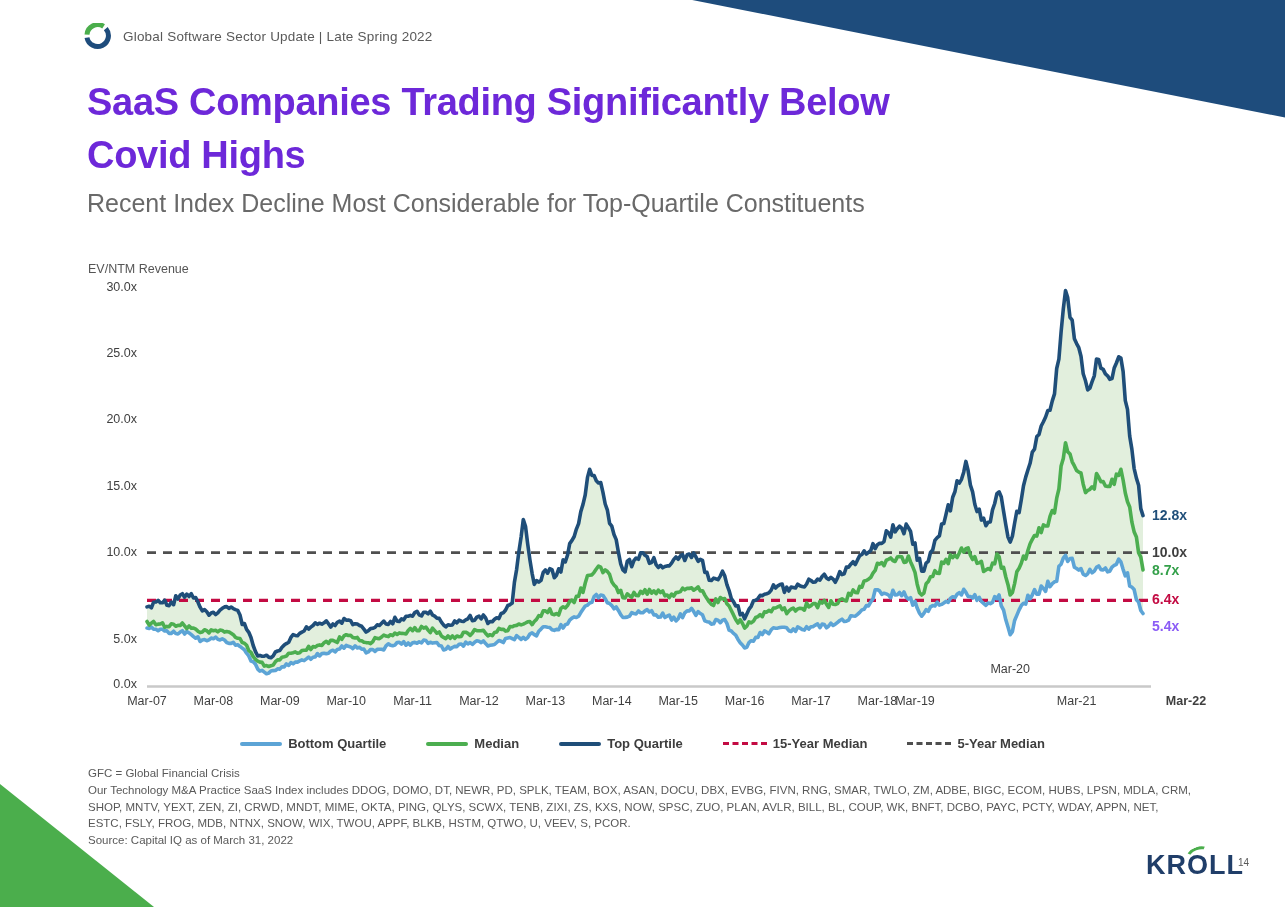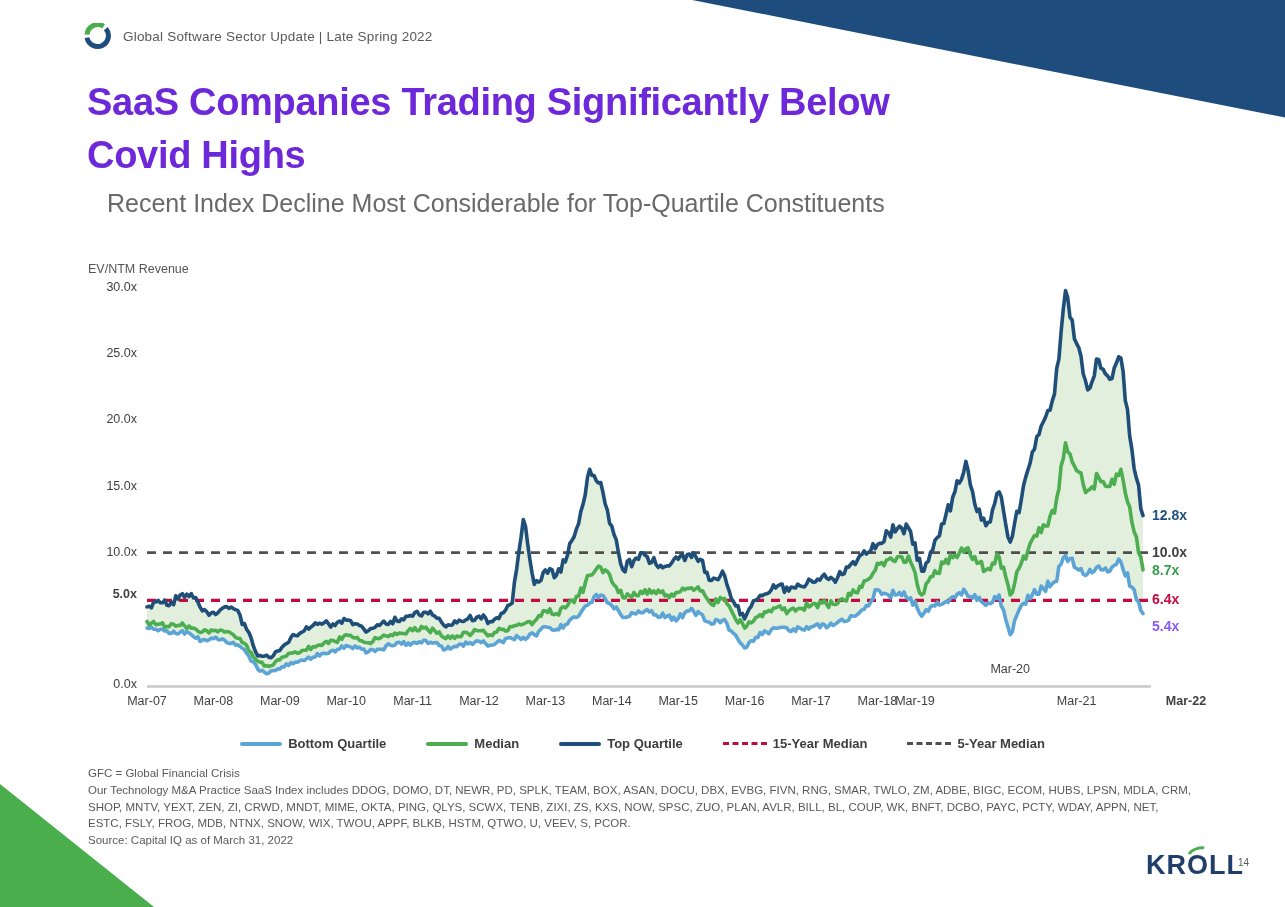--- a/index.html
+++ b/index.html
@@ -19,21 +19,21 @@
     clip-path:polygon(0 0, 100% 100%, 0 100%);
   }
   .eyebrow{position:absolute; left:84px; top:23px; display:flex; align-items:center; gap:12px;}
   .eyebrow-text{font-size:13.5px; color:#595959; letter-spacing:.2px;}
   .title{
     position:absolute; left:87px; top:76px; width:980px;
     font-size:38px; line-height:53px; font-weight:700; color:#6d28d9; letter-spacing:-.3px;
   }
   .subtitle{
     position:absolute; left:87px; top:189px; width:1000px;
-    font-size:25px; color:#696969; font-weight:400;margin-left:20px;
+    font-size:25px; color:#696969; font-weight:400;
   }
   .chart-title{position:absolute; left:88px; top:236px; font-size:17.5px; font-weight:700; color:#3D3D3D;}
   .ylabel{position:absolute; left:88px; top:262px; font-size:12.5px; color:#555555;}
   svg.chart{position:absolute; left:0; top:0; width:1285px; height:907px; pointer-events:none;}
   .tick{position:absolute; width:60px; text-align:right; font-size:12.5px; color:#3F3F3F; font-weight:400;}
   .xtick{position:absolute; width:64px; text-align:center; font-size:12.5px; color:#3F3F3F;}
   .endlab{position:absolute; left:1152px; font-size:14px; font-weight:700;}
   .legend{
     position:absolute; left:0; top:736px; width:1285px;
     display:flex; justify-content:center; align-items:center; gap:40px;
@@ -91,21 +91,21 @@
       <path d="M147.0,621.5L149.2,625.1L151.4,623.2L153.6,621.5L155.9,624.8L158.1,624.1L160.3,624.0L162.5,622.8L164.7,627.2L166.9,626.4L169.1,626.8L171.3,623.7L173.6,624.2L175.8,626.3L178.0,625.4L180.2,625.5L182.4,623.0L184.6,625.8L186.8,628.6L189.1,626.0L191.3,628.1L193.5,628.0L195.7,629.2L197.9,631.2L200.1,632.6L202.3,632.1L204.5,629.8L206.8,630.7L209.0,632.9L211.2,629.9L213.4,630.7L215.6,630.3L217.8,631.9L220.0,630.0L222.3,630.4L224.5,632.1L226.7,631.5L228.9,631.9L231.1,633.2L233.3,634.7L235.5,637.4L237.7,638.3L240.0,638.5L242.2,642.6L244.4,643.2L246.6,645.3L248.8,650.6L251.0,652.4L253.2,656.6L255.5,659.3L257.7,661.2L259.9,662.1L262.1,662.4L264.3,666.1L266.5,665.6L268.7,666.5L270.9,665.8L273.2,665.1L275.4,661.7L277.6,659.8L279.8,659.9L282.0,657.2L284.2,656.8L286.4,656.1L288.7,653.2L290.9,653.2L293.1,652.7L295.3,651.9L297.5,653.3L299.7,652.8L301.9,650.6L304.1,650.2L306.4,650.2L308.6,646.3L310.8,649.5L313.0,646.6L315.2,647.1L317.4,645.5L319.6,644.9L321.9,645.5L324.1,642.7L326.3,641.3L328.5,643.4L330.7,640.2L332.9,640.4L335.1,641.3L337.3,642.5L339.6,636.9L341.8,639.4L344.0,635.9L346.2,634.7L348.4,635.5L350.6,635.3L352.8,637.6L355.1,638.0L357.3,637.4L359.5,640.6L361.7,640.7L363.9,642.2L366.1,642.6L368.3,642.7L370.5,643.7L372.8,641.6L375.0,637.7L377.2,638.4L379.4,638.7L381.6,637.0L383.8,635.0L386.0,636.1L388.3,636.6L390.5,634.7L392.7,635.6L394.9,633.0L397.1,634.4L399.3,632.9L401.5,633.4L403.7,633.5L406.0,633.9L408.2,630.5L410.4,628.4L412.6,630.7L414.8,627.6L417.0,630.7L419.2,630.6L421.5,626.5L423.7,628.1L425.9,627.2L428.1,630.1L430.3,632.6L432.5,628.1L434.7,630.7L436.9,633.2L439.2,632.0L441.4,635.9L443.6,637.4L445.8,638.7L448.0,635.9L450.2,638.3L452.4,635.9L454.7,638.4L456.9,636.0L459.1,636.8L461.3,636.4L463.5,632.2L465.7,632.2L467.9,633.4L470.1,635.4L472.4,633.0L474.6,629.6L476.8,630.6L479.0,630.7L481.2,630.8L483.4,630.2L485.6,633.3L487.9,635.9L490.1,634.7L492.3,635.7L494.5,632.5L496.7,632.0L498.9,628.4L501.1,629.4L503.3,629.2L505.6,631.1L507.8,630.7L510.0,626.5L512.2,626.8L514.4,625.7L516.6,625.4L518.8,624.0L521.1,624.9L523.3,624.1L525.5,623.0L527.7,621.8L529.9,621.6L532.1,624.6L534.3,621.5L536.5,619.4L538.8,615.6L541.0,616.3L543.2,610.9L545.4,610.9L547.6,612.5L549.8,608.8L552.0,614.1L554.3,614.7L556.5,613.5L558.7,615.0L560.9,608.4L563.1,606.8L565.3,607.9L567.5,605.6L569.7,601.4L572.0,600.0L574.2,602.5L576.4,596.4L578.6,596.3L580.8,588.1L583.0,592.3L585.2,583.3L587.5,575.6L589.7,575.2L591.9,574.9L594.1,572.3L596.3,569.0L598.5,566.1L600.7,567.2L602.9,572.7L605.2,569.8L607.4,571.5L609.6,574.4L611.8,581.8L614.0,585.0L616.2,587.1L618.4,592.5L620.7,590.3L622.9,597.7L625.1,598.0L627.3,593.9L629.5,595.7L631.7,597.2L633.9,592.4L636.1,595.5L638.4,595.6L640.6,591.3L642.8,593.3L645.0,589.7L647.2,594.1L649.4,589.5L651.6,593.2L653.9,590.8L656.1,593.7L658.3,590.1L660.5,592.5L662.7,590.9L664.9,595.9L667.1,595.0L669.3,597.6L671.6,594.1L673.8,596.1L676.0,592.5L678.2,592.4L680.4,591.6L682.6,588.1L684.8,589.8L687.1,588.2L689.3,588.4L691.5,587.8L693.7,590.2L695.9,588.8L698.1,586.8L700.3,591.0L702.5,590.7L704.8,595.1L707.0,598.6L709.2,601.9L711.4,604.3L713.6,605.5L715.8,598.9L718.0,602.5L720.3,597.5L722.5,599.0L724.7,598.6L726.9,603.8L729.1,606.0L731.3,610.5L733.5,614.9L735.7,619.6L738.0,623.0L740.2,619.7L742.4,623.3L744.6,628.1L746.8,626.2L749.0,621.8L751.2,622.9L753.5,621.1L755.7,617.5L757.9,616.6L760.1,614.7L762.3,616.7L764.5,611.8L766.7,612.2L768.9,610.4L771.2,611.7L773.4,608.1L775.6,608.0L777.8,606.9L780.0,605.8L782.2,609.7L784.4,607.8L786.7,613.7L788.9,610.9L791.1,609.2L793.3,608.0L795.5,611.0L797.7,608.9L799.9,608.2L802.1,608.5L804.4,610.2L806.6,603.0L808.8,606.9L811.0,605.6L813.2,603.5L815.4,603.6L817.6,607.7L819.9,601.5L822.1,603.0L824.3,600.3L826.5,604.2L828.7,607.4L830.9,600.8L833.1,604.3L835.3,604.5L837.6,603.6L839.8,599.8L842.0,598.8L844.2,600.3L846.4,601.0L848.6,593.3L850.8,595.2L853.1,589.9L855.3,592.4L857.5,592.8L859.7,586.4L861.9,587.2L864.1,580.9L866.3,580.5L868.5,579.2L870.8,577.3L873.0,573.2L875.2,570.4L877.4,563.3L879.6,564.1L881.8,562.6L884.0,565.7L886.3,560.2L888.5,559.3L890.7,557.9L892.9,560.5L895.1,561.5L897.3,557.1L899.5,556.6L901.7,556.7L904.0,562.4L906.2,561.9L908.4,556.0L910.6,561.9L912.8,566.8L915.0,572.4L917.2,584.2L919.5,592.7L921.7,595.0L923.9,593.1L926.1,583.8L928.3,581.5L930.5,576.7L932.7,576.5L934.9,570.7L937.2,573.2L939.4,573.5L941.6,562.0L943.8,563.3L946.0,559.4L948.2,563.7L950.4,554.9L952.7,557.6L954.9,555.3L957.1,557.5L959.3,553.0L961.5,548.0L963.7,552.2L965.9,548.7L968.1,547.8L970.4,555.1L972.6,559.5L974.8,556.6L977.0,563.3L979.2,562.7L981.4,561.4L983.6,571.5L985.9,570.0L988.1,568.5L990.3,569.8L992.5,563.2L994.7,563.8L996.9,554.0L999.1,556.6L1001.3,568.2L1003.6,567.3L1005.8,577.0L1008.0,584.7L1010.2,595.0L1012.4,592.6L1014.6,583.6L1016.8,571.8L1019.1,568.2L1021.3,563.3L1023.5,556.0L1025.7,559.0L1027.9,550.5L1030.1,543.8L1032.3,539.4L1034.5,535.5L1036.8,536.1L1039.0,527.8L1041.2,532.6L1043.4,524.9L1045.6,526.0L1047.8,526.0L1050.0,516.3L1052.3,510.5L1054.5,513.0L1056.7,498.2L1058.9,489.0L1061.1,465.9L1063.3,458.5L1065.5,442.8L1067.7,451.7L1070.0,454.1L1072.2,461.8L1074.4,465.9L1076.6,470.6L1078.8,472.1L1081.0,473.0L1083.2,484.2L1085.5,492.6L1087.7,490.5L1089.9,489.3L1092.1,486.8L1094.3,489.0L1096.5,473.5L1098.7,477.2L1100.9,481.7L1103.2,481.6L1105.4,486.0L1107.6,486.4L1109.8,486.5L1112.0,479.3L1114.2,484.4L1116.4,474.2L1118.7,475.4L1120.9,469.3L1123.1,480.0L1125.3,493.0L1127.5,501.7L1129.7,507.0L1131.9,522.2L1134.1,531.7L1136.4,537.0L1138.6,552.8L1140.8,557.1L1143.0,569.9" fill="none" stroke="#4CAE50" stroke-width="3.6" stroke-linejoin="round" stroke-linecap="round"></path>
       <path d="M147.0,606.9L149.2,606.2L151.4,607.9L153.6,602.2L155.9,602.0L158.1,600.3L160.3,602.7L162.5,602.8L164.7,600.1L166.9,605.3L169.1,605.6L171.3,602.1L173.6,604.7L175.8,595.8L178.0,599.0L180.2,595.0L182.4,593.7L184.6,597.2L186.8,594.1L189.1,596.5L191.3,593.7L193.5,598.0L195.7,597.6L197.9,602.0L200.1,607.2L202.3,610.9L204.5,609.6L206.8,611.8L209.0,615.2L211.2,613.0L213.4,612.2L215.6,614.6L217.8,612.9L220.0,610.2L222.3,608.3L224.5,606.9L226.7,606.6L228.9,608.3L231.1,607.1L233.3,608.6L235.5,609.6L237.7,610.4L240.0,615.0L242.2,624.5L244.4,623.5L246.6,629.4L248.8,632.3L251.0,637.5L253.2,645.5L255.5,651.6L257.7,655.9L259.9,655.4L262.1,656.2L264.3,656.1L266.5,655.2L268.7,657.2L270.9,657.8L273.2,655.8L275.4,652.0L277.6,651.0L279.8,650.6L282.0,647.2L284.2,645.1L286.4,643.6L288.7,642.3L290.9,637.4L293.1,634.6L295.3,635.4L297.5,635.8L299.7,633.4L301.9,632.1L304.1,631.0L306.4,626.8L308.6,629.1L310.8,627.2L313.0,625.5L315.2,622.8L317.4,624.4L319.6,623.2L321.9,624.1L324.1,622.8L326.3,620.8L328.5,623.8L330.7,627.1L332.9,624.0L335.1,625.5L337.3,622.3L339.6,621.2L341.8,623.2L344.0,618.5L346.2,620.2L348.4,620.1L350.6,620.7L352.8,624.7L355.1,623.7L357.3,624.1L359.5,625.5L361.7,626.3L363.9,629.1L366.1,632.1L368.3,630.7L370.5,628.6L372.8,628.3L375.0,627.4L377.2,624.8L379.4,625.5L381.6,623.3L383.8,621.1L386.0,624.0L388.3,624.4L390.5,621.5L392.7,623.8L394.9,617.3L397.1,621.2L399.3,621.5L401.5,618.8L403.7,619.8L406.0,616.2L408.2,616.2L410.4,615.4L412.6,616.2L414.8,612.5L417.0,611.3L419.2,614.9L421.5,616.0L423.7,612.2L425.9,612.3L428.1,613.9L430.3,611.2L432.5,615.0L434.7,616.2L436.9,618.1L439.2,618.4L441.4,622.1L443.6,625.0L445.8,626.8L448.0,624.8L450.2,625.3L452.4,624.9L454.7,621.0L456.9,622.8L459.1,620.2L461.3,621.2L463.5,621.5L465.7,619.9L467.9,618.8L470.1,615.5L472.4,620.7L474.6,620.2L476.8,617.1L479.0,616.2L481.2,618.8L483.4,615.0L485.6,617.9L487.9,623.5L490.1,621.5L492.3,621.8L494.5,619.3L496.7,617.7L498.9,618.6L501.1,613.5L503.3,612.8L505.6,610.0L507.8,605.5L510.0,604.7L512.2,603.0L514.4,582.4L516.6,569.6L518.8,552.2L521.1,536.9L523.3,519.6L525.5,526.3L527.7,544.0L529.9,559.7L532.1,573.3L534.3,584.4L536.5,580.6L538.8,582.1L541.0,580.4L543.2,572.5L545.4,569.9L547.6,573.2L549.8,568.7L552.0,569.6L554.3,577.7L556.5,575.2L558.7,568.8L560.9,572.0L563.1,559.7L565.3,561.9L567.5,555.3L569.7,543.6L572.0,540.4L574.2,536.5L576.4,529.1L578.6,523.6L580.8,511.6L583.0,504.4L585.2,495.0L587.5,477.4L589.7,469.3L591.9,475.4L594.1,475.5L596.3,480.7L598.5,483.0L600.7,482.5L602.9,492.2L605.2,504.0L607.4,510.2L609.6,523.4L611.8,526.2L614.0,534.5L616.2,539.6L618.4,552.2L620.7,563.8L622.9,569.9L625.1,571.9L627.3,561.1L629.5,559.5L631.7,566.7L633.9,560.6L636.1,558.0L638.4,559.3L640.6,552.9L642.8,552.7L645.0,555.3L647.2,556.6L649.4,563.3L651.6,562.6L653.9,557.7L656.1,564.6L658.3,567.5L660.5,565.3L662.7,567.8L664.9,566.5L667.1,565.9L669.3,565.9L671.6,563.2L673.8,559.4L676.0,557.0L678.2,559.3L680.4,555.9L682.6,554.6L684.8,560.5L687.1,554.8L689.3,554.0L691.5,557.4L693.7,553.0L695.9,556.9L698.1,561.3L700.3,559.3L702.5,560.3L704.8,572.5L707.0,572.4L709.2,580.2L711.4,580.5L713.6,578.1L715.8,578.8L718.0,579.7L720.3,576.1L722.5,571.2L724.7,575.8L726.9,584.6L729.1,590.6L731.3,598.5L733.5,601.6L735.7,605.9L738.0,605.8L740.2,614.8L742.4,613.5L744.6,618.8L746.8,614.0L749.0,609.2L751.2,606.3L753.5,600.7L755.7,600.3L757.9,598.6L760.1,595.4L762.3,595.6L764.5,594.3L766.7,593.7L768.9,592.9L771.2,590.1L773.4,584.9L775.6,588.0L777.8,585.8L780.0,584.6L782.2,584.1L784.4,592.4L786.7,587.1L788.9,591.0L791.1,587.0L793.3,587.4L795.5,588.0L797.7,584.2L799.9,585.8L802.1,586.6L804.4,587.0L806.6,584.0L808.8,579.2L811.0,580.5L813.2,582.3L815.4,581.9L817.6,579.1L819.9,580.2L822.1,576.5L824.3,574.2L826.5,578.0L828.7,579.4L830.9,577.3L833.1,579.1L835.3,582.3L837.6,577.7L839.8,571.6L842.0,574.6L844.2,573.8L846.4,567.1L848.6,567.1L850.8,564.2L853.1,561.7L855.3,564.6L857.5,559.9L859.7,555.7L861.9,554.5L864.1,550.9L866.3,554.0L868.5,552.3L870.8,550.5L873.0,543.6L875.2,548.7L877.4,544.7L879.6,543.2L881.8,543.4L884.0,541.7L886.3,530.8L888.5,532.8L890.7,537.1L892.9,524.7L895.1,531.9L897.3,528.7L899.5,526.2L901.7,528.1L904.0,533.7L906.2,524.1L908.4,527.6L910.6,531.5L912.8,544.3L915.0,543.0L917.2,560.2L919.5,558.4L921.7,571.2L923.9,571.1L926.1,563.1L928.3,561.3L930.5,552.5L932.7,550.0L934.9,540.4L937.2,537.7L939.4,535.8L941.6,524.1L943.8,523.6L946.0,514.4L948.2,504.8L950.4,510.9L952.7,497.2L954.9,491.8L957.1,480.7L959.3,483.1L961.5,479.3L963.7,472.2L965.9,461.4L968.1,470.5L970.4,485.1L972.6,491.9L974.8,504.3L977.0,511.6L979.2,509.1L981.4,520.1L983.6,518.2L985.9,525.7L988.1,522.2L990.3,522.0L992.5,509.9L994.7,503.5L996.9,493.7L999.1,491.8L1001.3,497.0L1003.6,511.4L1005.8,524.7L1008.0,537.1L1010.2,542.1L1012.4,536.1L1014.6,523.3L1016.8,511.3L1019.1,512.6L1021.3,499.7L1023.5,485.7L1025.7,477.1L1027.9,470.0L1030.1,463.3L1032.3,452.1L1034.5,449.2L1036.8,436.6L1039.0,434.5L1041.2,426.0L1043.4,421.7L1045.6,417.0L1047.8,410.6L1050.0,410.2L1052.3,400.9L1054.5,393.9L1056.7,368.5L1058.9,359.1L1061.1,331.9L1063.3,309.0L1065.5,290.6L1067.7,297.6L1070.0,317.4L1072.2,320.2L1074.4,338.7L1076.6,343.6L1078.8,347.7L1081.0,356.3L1083.2,373.8L1085.5,380.8L1087.7,389.9L1089.9,388.1L1092.1,381.6L1094.3,375.8L1096.5,359.1L1098.7,359.5L1100.9,368.2L1103.2,369.4L1105.4,373.9L1107.6,375.8L1109.8,379.3L1112.0,378.6L1114.2,368.0L1116.4,363.0L1118.7,356.8L1120.9,358.1L1123.1,371.4L1125.3,400.6L1127.5,409.4L1129.7,436.1L1131.9,449.4L1134.1,468.3L1136.4,478.1L1138.6,485.2L1140.8,508.6L1143.0,515.6" fill="none" stroke="#1F4E79" stroke-width="3.6" stroke-linejoin="round" stroke-linecap="round"></path>
     </svg>
 
   <div id="y-ticks">
       <div class="tick" style="left: 77px; top: 280px;">30.0x</div>
       <div class="tick" style="left: 77px; top: 346.167px;">25.0x</div>
       <div class="tick" style="left: 77px; top: 412.333px;">20.0x</div>
       <div class="tick" style="left: 77px; top: 478.5px;">15.0x</div>
       <div class="tick" style="left: 77px; top: 544.667px;">10.0x</div>
-      <div class="tick" style="left: 77px; top: 587px; font-weight: bold;">5.0x</div>
+      <div class="tick" style="left: 77px; top: 632px;">5.0x</div>
       <div class="tick" style="left: 77px; top: 677px;">0.0x</div>
     </div>
   <div id="x-ticks">
       <div class="xtick" style="left: 115px; top: 694px;">Mar-07</div>
       <div class="xtick" style="left: 181.4px; top: 694px;">Mar-08</div>
       <div class="xtick" style="left: 247.8px; top: 694px;">Mar-09</div>
       <div class="xtick" style="left: 314.2px; top: 694px;">Mar-10</div>
       <div class="xtick" style="left: 380.6px; top: 694px;">Mar-11</div>
       <div class="xtick" style="left: 447px; top: 694px;">Mar-12</div>
       <div class="xtick" style="left: 513.4px; top: 694px;">Mar-13</div>

